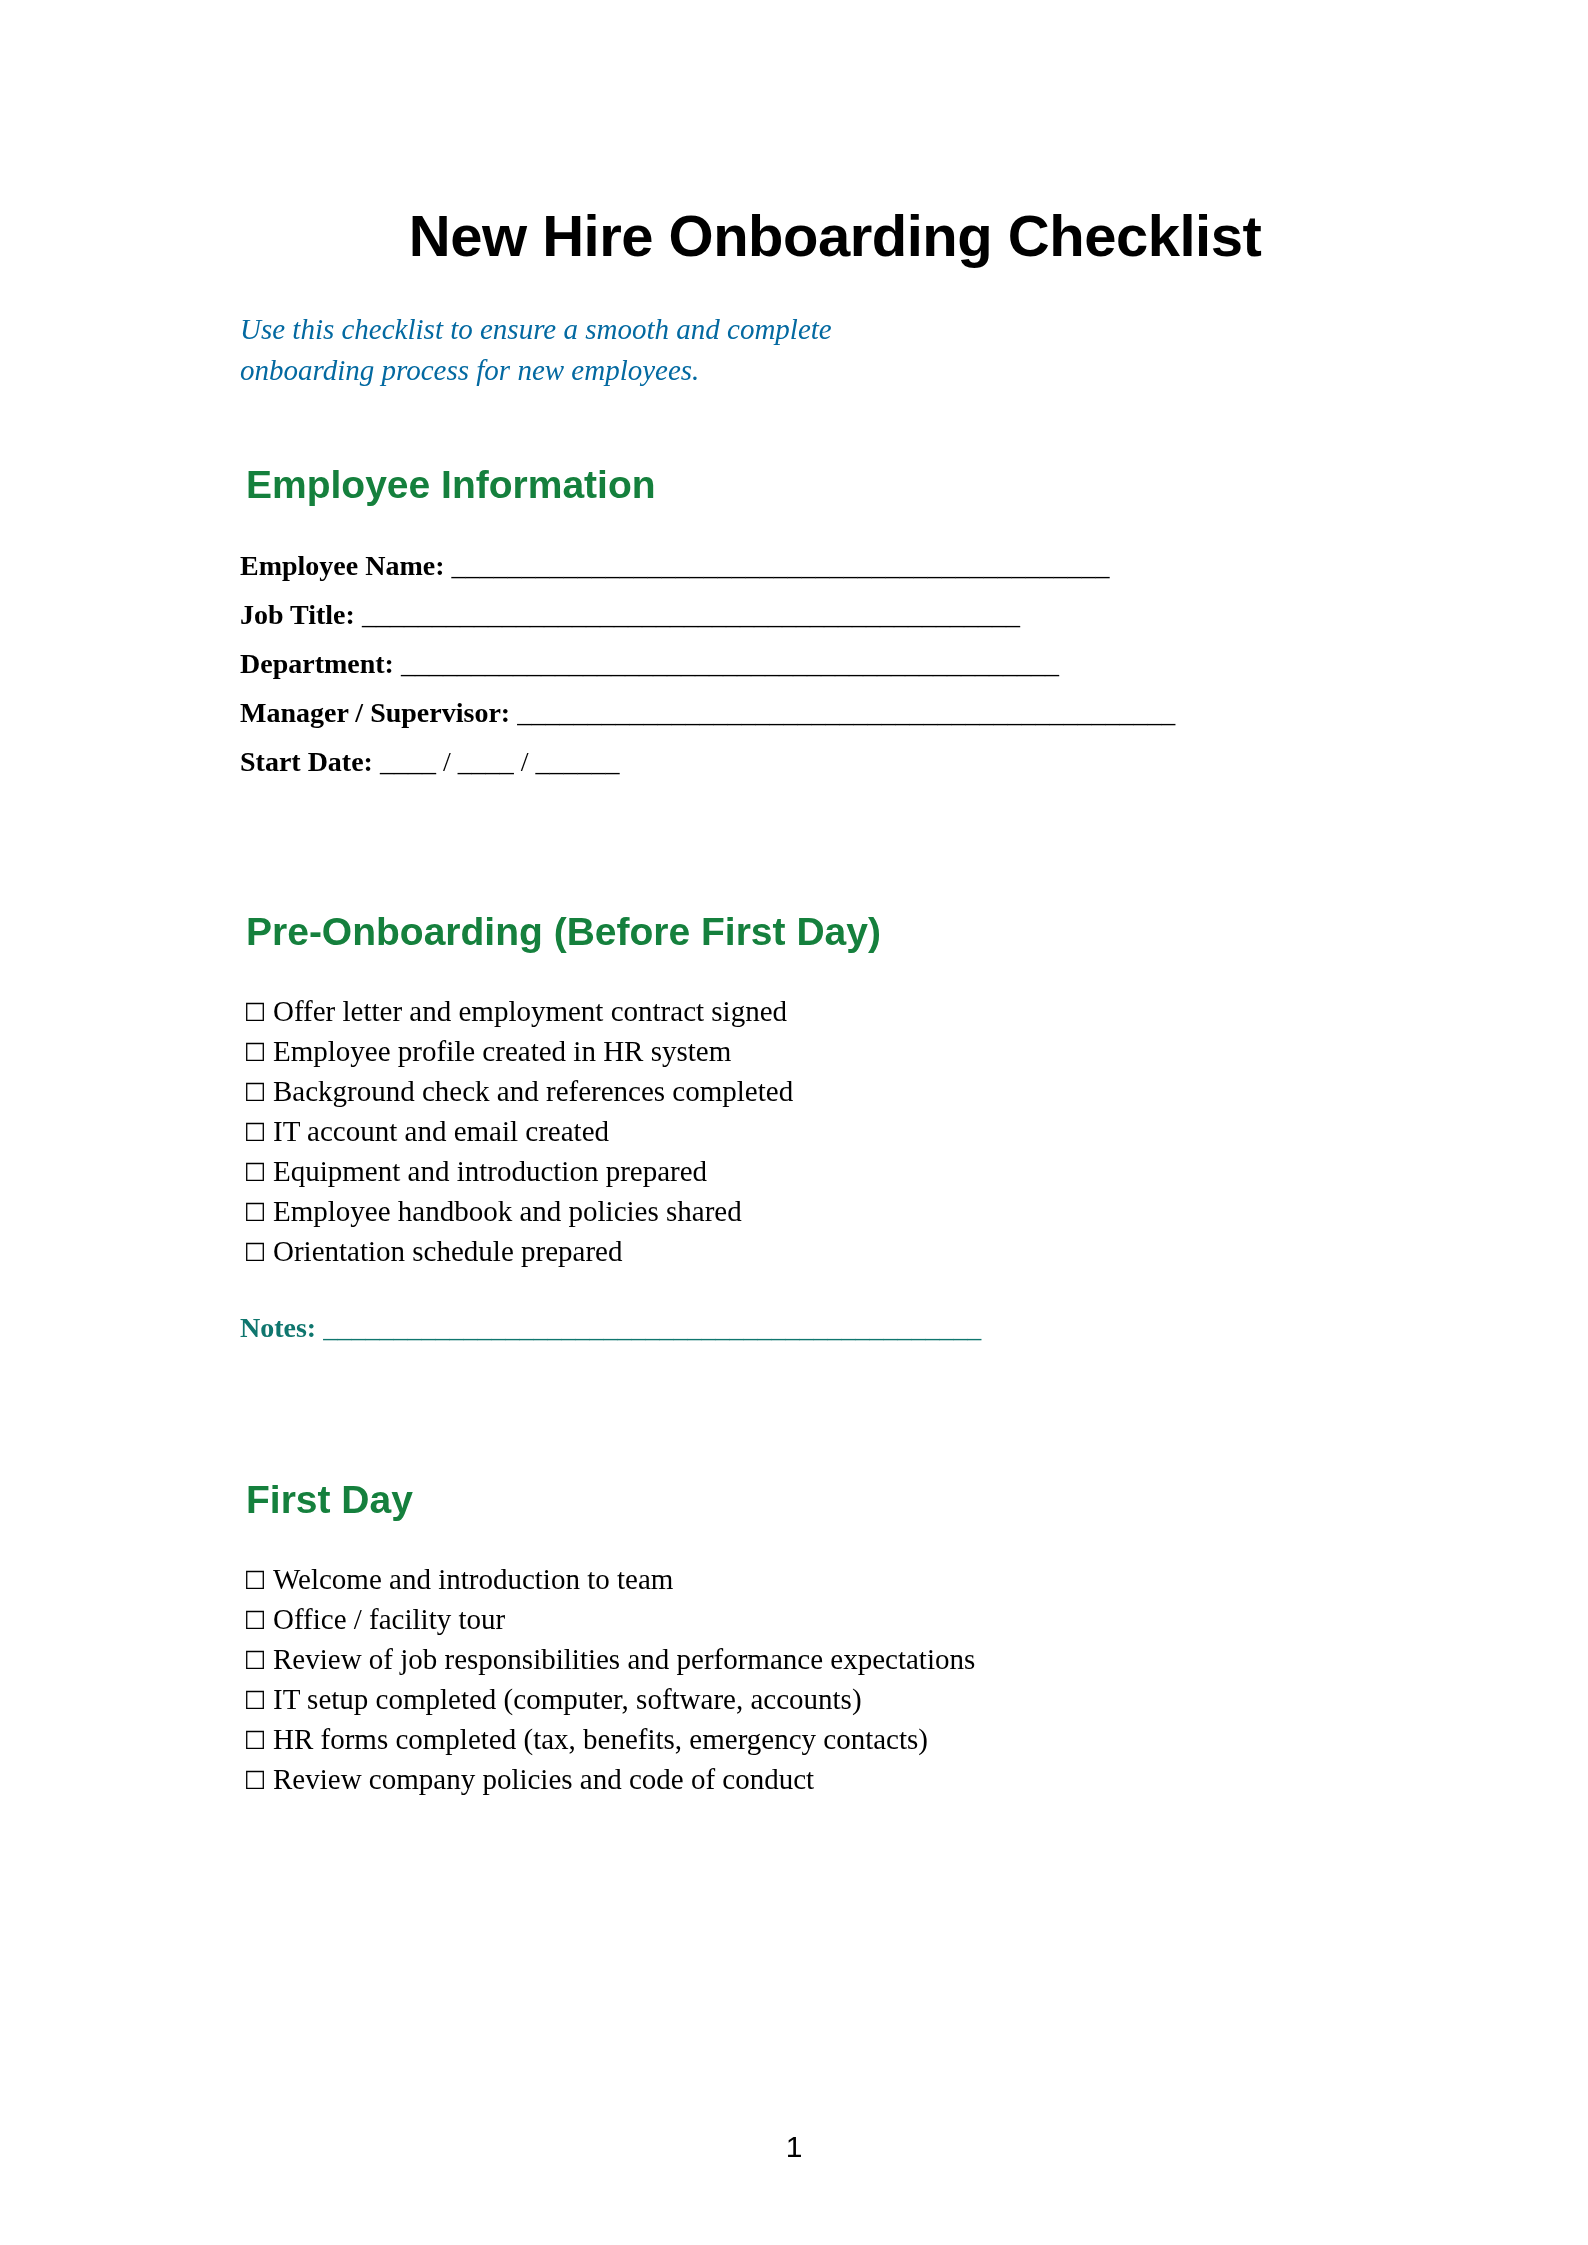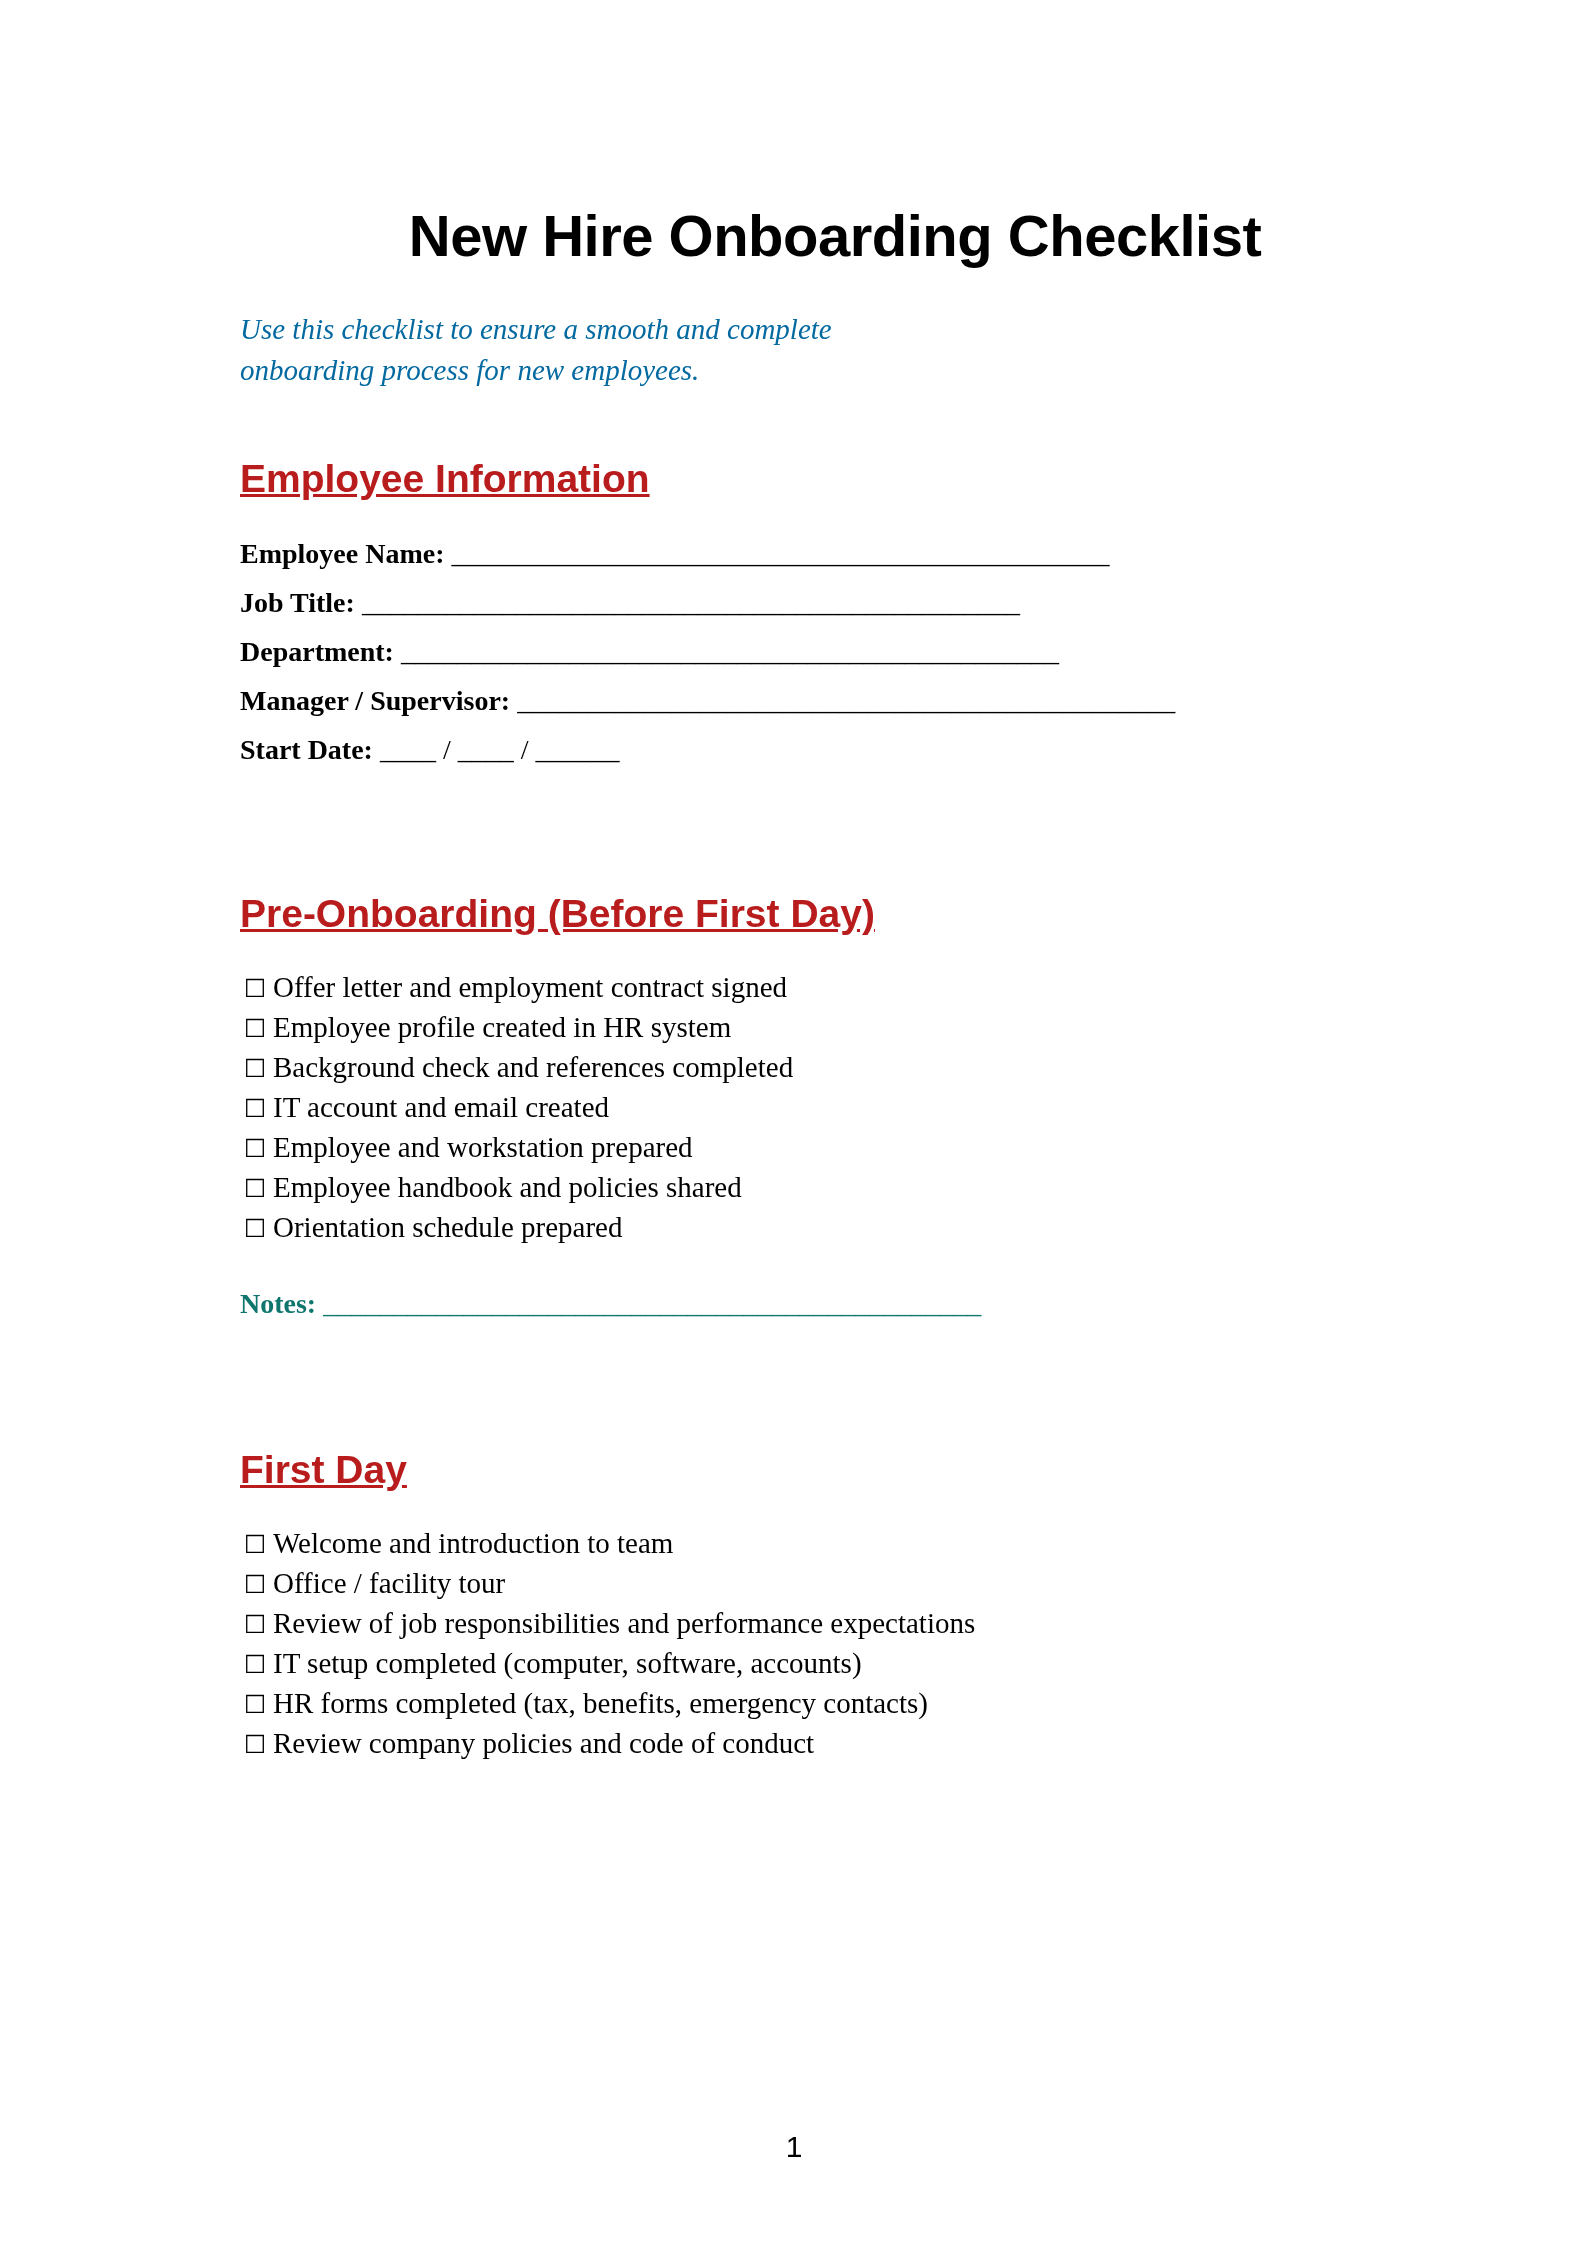--- a/index.html
+++ b/index.html
@@ -52,23 +52,22 @@
     padding-top: 42px;
     width: 700px;
   }
 
   
   .section-heading {
     font-family: "Liberation Sans", sans-serif;
     font-weight: bold;
     font-size: 39px;
     line-height: 1.15;
-    color: #b91c1c;
-    margin: 0;
-    text-decoration: underline;
+    color: #15803d;
+    margin: 6px;
   }
 
   .sec-employee-info { padding-top: 66px; }
   .sec-pre-onboarding { padding-top: 128px; }
   .sec-first-day { padding-top: 130px; }
 
   
   .fields {
     padding-top: 38px;
   }
@@ -208,21 +207,21 @@
       <div class="check-item">
         <span class="check-box">☐</span><span class="check-label">Background check and references completed</span>
       </div>
 
 
       <div class="check-item">
         <span class="check-box">☐</span><span class="check-label">IT account and email created</span>
       </div>
 
       <div class="check-item">
-        <span class="check-box">☐</span><span class="check-label">Employee and workstation prepared</span>
+        <span class="check-box">☐</span><span class="check-label">Equipment and introduction prepared</span>
       </div>
 
       <div class="check-item">
         <span class="check-box">☐</span><span class="check-label">Employee handbook and policies shared</span>
       </div>
 
       <div class="check-item">
         <span class="check-box">☐</span><span class="check-label">Orientation schedule prepared</span>
       </div>
 

